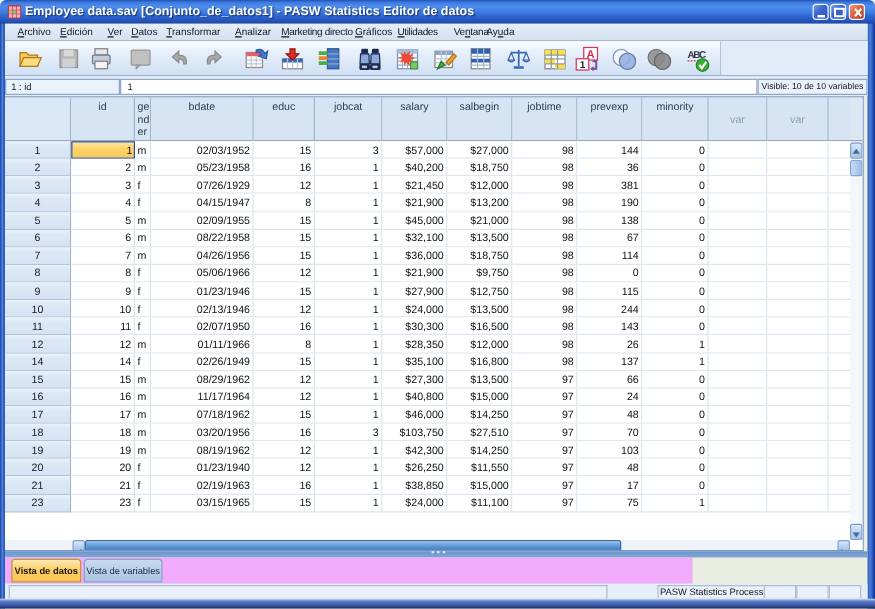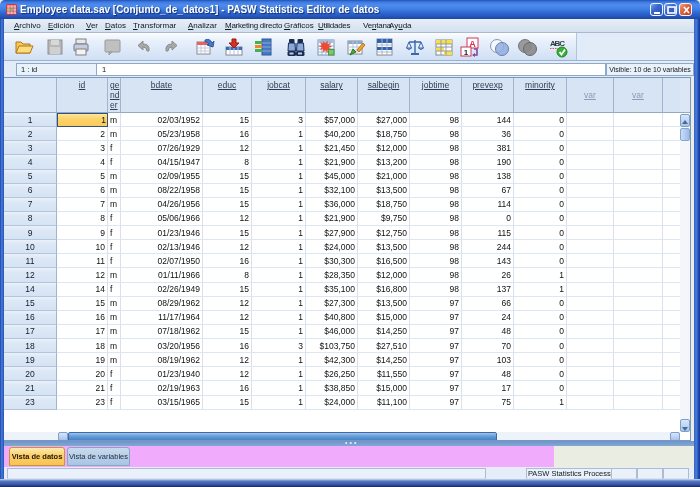--- a/index.html
+++ b/index.html
@@ -39,21 +39,21 @@
 
 .cellref { left:4px; top:61px; width:690px; height:16px; background:#e2ebf8; }
 .crbox { position:absolute; top:2px; height:13px; background:#e9f1fb; border:1px solid #90a8c8; font-size:7.5px; color:#14181f; }
 .crinput { position:absolute; top:2px; height:13px; background:#fff; border:1px solid #90a8c8; font-size:7.5px; color:#14181f; }
 
 
 .gridpanel { left:4px; top:77px; width:687px; height:364px; background:#fff; border:1px solid #7a96bc; border-left:none; overflow:hidden; }
 table.grid { border-collapse:separate; border-spacing:0; table-layout:fixed; width:676px; }
 .grid th, .grid td { overflow:hidden; white-space:nowrap; font-weight:normal; }
 .grid th { background:#d7e4f4; border-right:1px solid #a2b4cc; border-bottom:1px solid #94a8c2;
-  font-size:8.5px; color:#2c3c52; height:35px; vertical-align:top; padding-top:2px; text-align:center; line-height:10px;text-decoration:underline; }
+  font-size:8.5px; color:#2c3c52; height:35px; vertical-align:top; padding-top:2px; text-align:center; line-height:10px; }
 .grid th.corner { background:#dae7f6; }
 .grid th.gen { text-align:left; padding-left:2px; }
 .grid th.var { vertical-align:middle; padding-top:0; color:#8c9cb8; }
 .grid td { background:#fff; border-right:1px solid #d8e1ee; border-bottom:1px solid #dde7f3;
   font-size:8.5px; color:#101010; height:14.13px; padding:0 2px 0 2px; }
 .grid td.rn { background:#dce8f6; border-right:1px solid #a2b4cc; border-bottom:1px solid #b4c4da;
   text-align:center; color:#141c28; font-size:8.5px; padding:0;
   background:linear-gradient(to bottom,#e9f1fa 0,#dce8f6 30%,#d6e3f4 100%); }
 .grid td.num { text-align:right; }
 .grid td.str { text-align:left; }
@@ -244,21 +244,21 @@
       <div class="ic" style="left:545px"><svg width="22" height="22" viewBox="0 0 22 22">
           <text x="1" y="10" font-size="8" font-weight="bold" fill="#303840" font-family="Liberation Sans" textLength="15">ABC</text>
           <path d="M1 12.5 L16 12.5" stroke="#e05050" stroke-width="1.2" stroke-dasharray="1.5 1"></path>
           <circle cx="13" cy="16" r="5" fill="#38b038" stroke="#1c8820"></circle>
           <path d="M10.5 16 L12.5 18.5 L16 13.5" fill="none" stroke="#fff" stroke-width="1.8"></path>
         </svg></div>
     </div>
 </div>
 
 <div class="abs cellref">
-  <div class="crbox" style="left:0;width:92px;padding-left:4px;line-height:11px;margin-left:12px;">1 : id</div>
+  <div class="crbox" style="left:0;width:92px;padding-left:4px;line-height:11px;">1 : id</div>
   <div class="crinput" style="left:92px;width:510px;padding-left:5px;line-height:11px;">1</div>
   <div class="crbox" style="left:602px;width:88px;text-align:center;line-height:11px;font-size:7px;">Visible: 10 de 10 variables</div>
 </div>
 
 <div class="abs gridpanel">
   <table class="grid" id="grid">
       <colgroup>
         <col style="width:53px">
         <col style="width:51px">
         <col style="width:13px">

